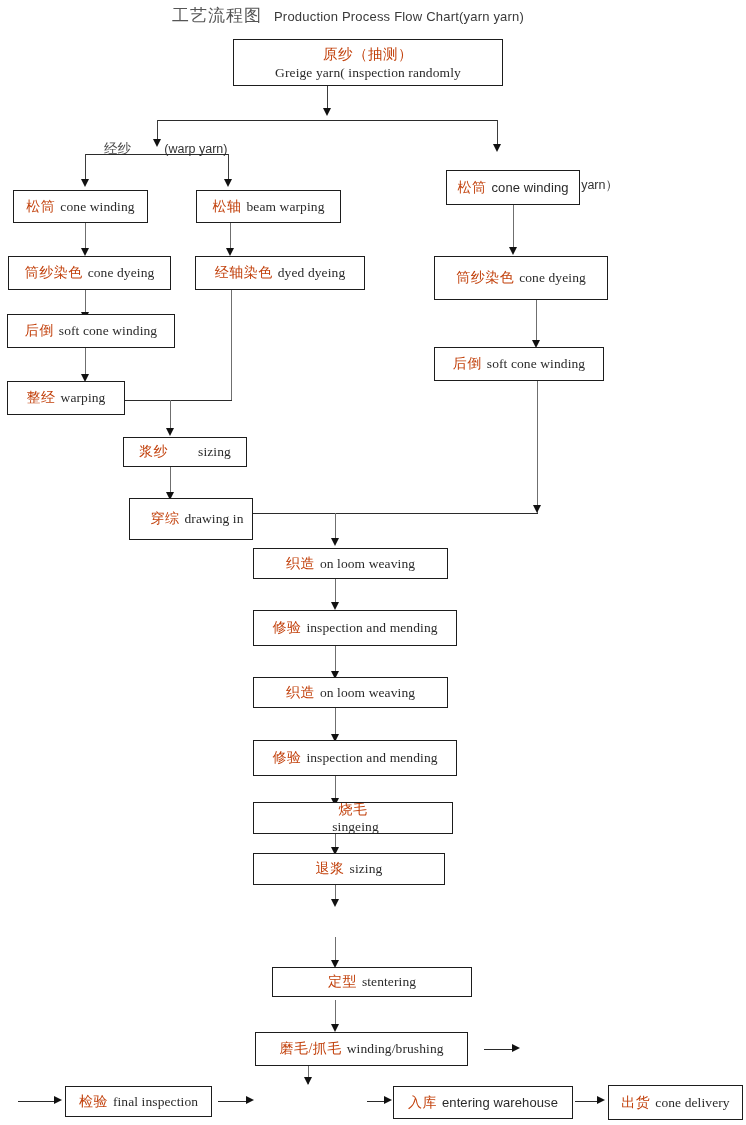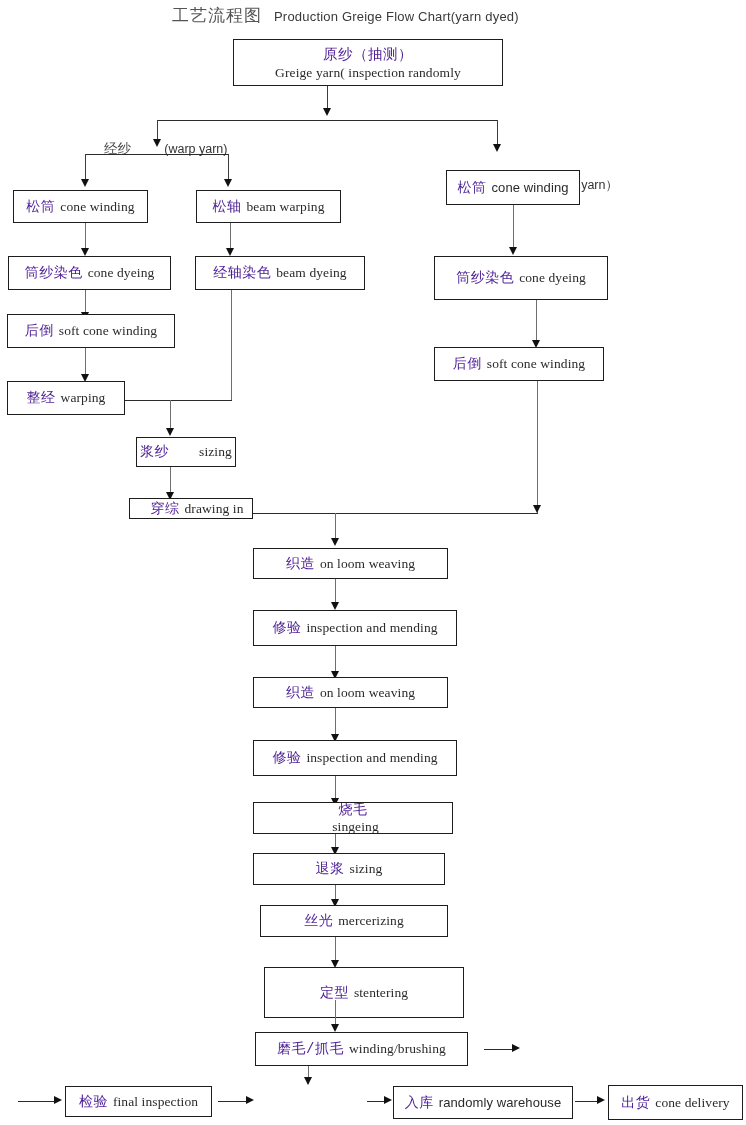--- a/index.html
+++ b/index.html
@@ -42,23 +42,23 @@
     box-sizing:border-box;
     border:1px solid #1d1d1d;
     background:#ffffff;
     display:flex;
     align-items:center;
     justify-content:center;
     white-space:nowrap;
     overflow:hidden;
   }
   .box .cn{
-    font-family:Liberation Mono, monospace;
+    font-family:Liberation Serif, serif;
     font-size:14px;
-    color:#4c1d95;
+    color:#c2410c;
     letter-spacing:.5px;
   }
   .box .en{
     font-family:"Liberation Serif", serif;
     font-size:13.5px;
     color:#2a2a2a;
     margin-left:5px;
     letter-spacing:.1px;
   }
   .box.sans .en{ font-family:"Liberation Sans", sans-serif; font-size:13px; }
@@ -100,21 +100,21 @@
     font-size:12.5px; color:#333333; margin-left:4px;
   }
 </style>
 </head>
 <body>
 
 <div id="canvas">
 
   <div class="title-wrap">
     <span class="title-cn">工艺流程图</span>
-    <span class="title-en">Production Greige Flow Chart(yarn dyed)</span>
+    <span class="title-en">Production Process Flow Chart(yarn yarn)</span>
   </div>
 
   <div class="box two-line" style="left:233px; top:39px; width:270px; height:47px;">
     <span class="cn">原纱（抽测）</span>
     <span class="en">Greige yarn( inspection randomly</span>
   </div>
 
   <div class="v-line dark" style="left:327px; top:86px; height:24px;"></div>
   <div class="arrow-d" style="left:323px; top:108px;"></div>
 
@@ -167,37 +167,37 @@
 
   <div class="box" style="left:196px; top:190px; width:145px; height:33px;">
     <span class="cn">松轴</span>
     <span class="en">beam warping</span>
   </div>
   <div class="v-line" style="left:230px; top:223px; height:31px;"></div>
   <div class="arrow-d" style="left:226px; top:248px;"></div>
 
   <div class="box" style="left:195px; top:256px; width:170px; height:34px;">
     <span class="cn">经轴染色</span>
-    <span class="en">beam dyeing</span>
+    <span class="en">dyed dyeing</span>
   </div>
 
   <div class="v-line" style="left:231px; top:290px; height:111px;"></div>
 
   <div class="h-line" style="left:125px; top:400px; width:107px;"></div>
   <div class="v-line" style="left:170px; top:400px; height:32px;"></div>
   <div class="arrow-d" style="left:166px; top:428px;"></div>
 
-  <div class="box" style="left:136px; top:437px; width:100px; height:30px;gap:25px;">
+  <div class="box" style="left:123px; top:437px; width:124px; height:30px;gap:25px;">
     <span class="cn">浆纱</span>
     <span class="en">sizing</span>
   </div>
   <div class="v-line" style="left:170px; top:467px; height:31px;"></div>
   <div class="arrow-d" style="left:166px; top:492px;"></div>
 
-  <div class="box" style="left:129px; top:498px; width:124px; height:21px;padding-left:12px;">
+  <div class="box" style="left:129px; top:498px; width:124px; height:42px;padding-left:12px;">
     <span class="cn">穿综</span>
     <span class="en">drawing in</span>
   </div>
 
   <div class="h-line" style="left:253px; top:513px; width:285px;"></div>
   <div class="v-line" style="left:335px; top:513px; height:29px;"></div>
   <div class="arrow-d" style="left:331px; top:538px;"></div>
 
   <div class="box sans" style="left:446px; top:170px; width:134px; height:35px;">
     <span class="cn">松筒</span>
@@ -255,28 +255,24 @@
   <div class="v-line" style="left:335px; top:834px; height:20px;"></div>
   <div class="arrow-d" style="left:331px; top:847px;"></div>
 
   <div class="box" style="left:253px; top:853px; width:192px; height:32px;">
     <span class="cn">退浆</span>
     <span class="en">sizing</span>
   </div>
   <div class="v-line" style="left:335px; top:885px; height:20px;"></div>
   <div class="arrow-d" style="left:331px; top:899px;"></div>
 
-  <div class="box" style="left:260px; top:905px; width:188px; height:32px;">
-    <span class="cn">丝光</span>
-    <span class="en">mercerizing</span>
-  </div>
   <div class="v-line" style="left:335px; top:937px; height:29px;"></div>
   <div class="arrow-d" style="left:331px; top:960px;"></div>
 
-  <div class="box" style="left:264px; top:967px; width:200px; height:51px;">
+  <div class="box" style="left:272px; top:967px; width:200px; height:30px;">
     <span class="cn">定型</span>
     <span class="en">stentering</span>
   </div>
   <div class="v-line" style="left:335px; top:1000px; height:30px;"></div>
   <div class="arrow-d" style="left:331px; top:1024px;"></div>
 
   <div class="box" style="left:255px; top:1032px; width:213px; height:34px;">
     <span class="cn">磨毛/抓毛</span>
     <span class="en">winding/brushing</span>
   </div>
@@ -297,21 +293,21 @@
 
   <div class="h-line" style="left:218px; top:1101px; width:30px;"></div>
   <div class="arrow-r" style="left:246px; top:1096px;"></div>
 
 
   <div class="h-line" style="left:367px; top:1101px; width:18px;"></div>
   <div class="arrow-r" style="left:384px; top:1096px;"></div>
 
   <div class="box sans" style="left:393px; top:1086px; width:180px; height:33px;">
     <span class="cn">入库</span>
-    <span class="en">randomly warehouse</span>
+    <span class="en">entering warehouse</span>
   </div>
 
   <div class="h-line" style="left:575px; top:1101px; width:24px;"></div>
   <div class="arrow-r" style="left:597px; top:1096px;"></div>
 
   <div class="box" style="left:608px; top:1085px; width:135px; height:35px;">
     <span class="cn">出货</span>
     <span class="en">cone delivery</span>
   </div>
 

